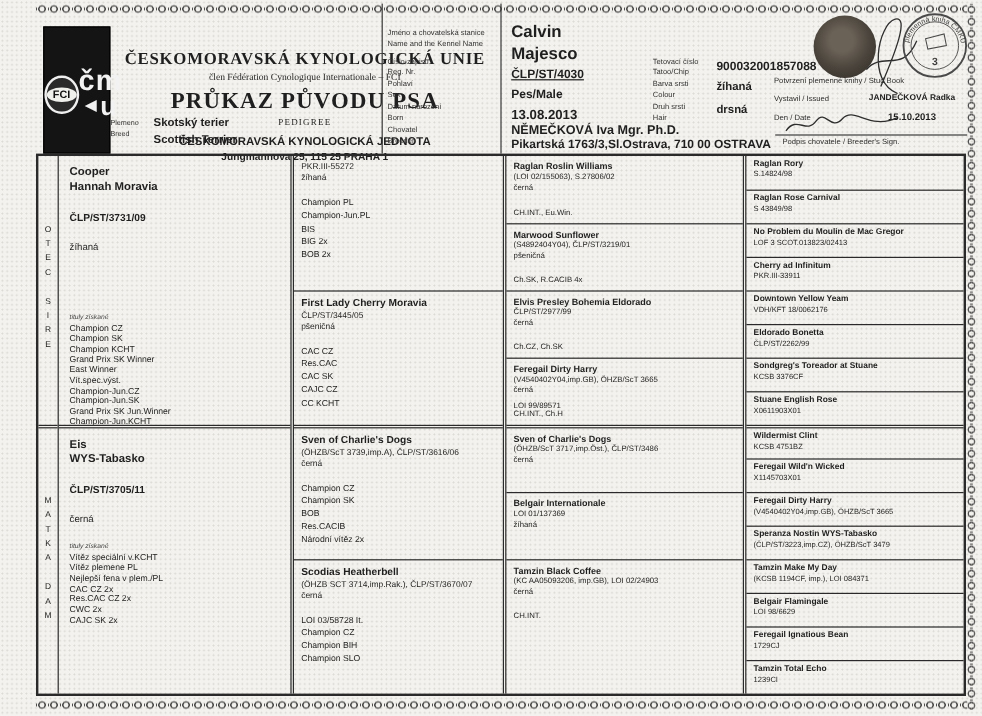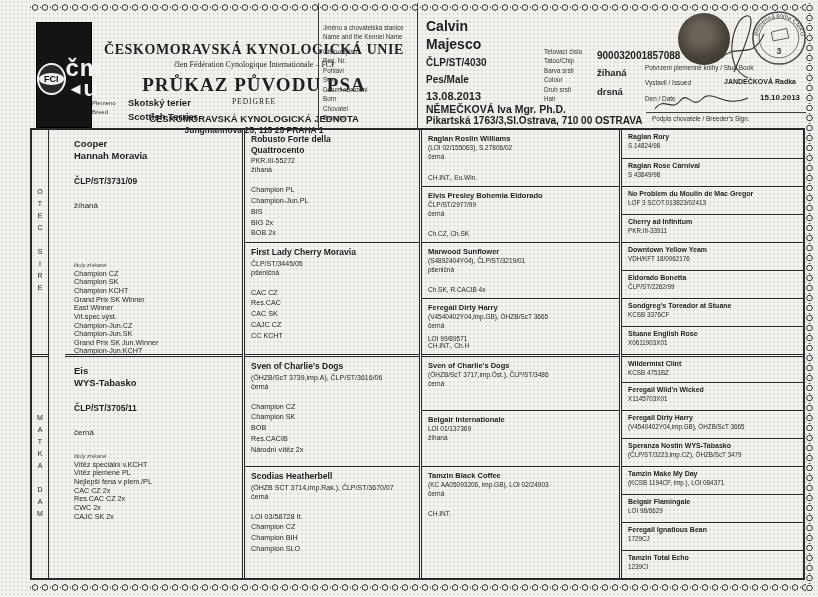--- a/index.html
+++ b/index.html
@@ -60,21 +60,21 @@
   .sign-rule{position:absolute;left:646px;top:112px;width:160px;height:1px;background:#3c3c3c;}
 
   
   .ped{position:absolute;left:30px;top:128px;width:775px;height:452px;border:2px solid #2a2a2a;
        display:flex;box-sizing:border-box;background:transparent;}
   .ped > div{box-sizing:border-box;height:100%;}
   .strip{width:16px;display:grid;grid-template-rows:1fr 1fr;}
   .strip .shalf{display:flex;flex-direction:column;align-items:center;justify-content:center;gap:12px;}
   .strip .shalf:nth-of-type(2){border-top:3px double #2a2a2a;}
   .vword{writing-mode:vertical-lr;text-orientation:upright;font-size:7px;letter-spacing:5px;color:#222;}
-  .c1{width:194px;border-left:1px solid #2a2a2a;display:grid;grid-template-rows:1fr 1fr;padding-left:16px;}
+  .c1{width:194px;border-left:1px solid #2a2a2a;display:grid;grid-template-rows:1fr 1fr;}
   .c2{width:177px;border-left:3px double #2a2a2a;display:grid;grid-template-rows:repeat(4,1fr);}
   .c3{width:200px;border-left:3px double #2a2a2a;display:grid;grid-template-rows:repeat(8,1fr);}
   .c4{flex:1;border-left:3px double #2a2a2a;display:grid;grid-template-rows:repeat(16,1fr);}
   .c1 > div:nth-of-type(2){border-top:3px double #2a2a2a;}
   .c2 > div:nth-of-type(n+2){border-top:1px solid #2a2a2a;}
   .c2 > div:nth-of-type(3){border-top:3px double #2a2a2a;}
   .c3 > div:nth-of-type(n+2){border-top:1px solid #2a2a2a;}
   .c3 > div:nth-of-type(5){border-top:3px double #2a2a2a;}
   .c4 > div:nth-of-type(n+2){border-top:1px solid #2a2a2a;}
   .c4 > div:nth-of-type(9){border-top:3px double #2a2a2a;}
@@ -165,21 +165,21 @@
     <div>Datum narození</div>
       <div>Born</div>
   </div>
   <div class="lblpair" style="left:323px;top:105px;">
     <div>Chovatel</div>
       <div>Breeder</div>
   </div>
 
   <div class="val dogname" style="left:426px;top:18px;">Calvin</div>
   <div class="val dogname" style="left:426px;top:36px;">Majesco</div>
-  <div class="val small-val" style="left:426px;top:57px;">ČLP/ST/4030</div>
+  <div class="val small-val" style="left:426px;top:57px;text-decoration:underline;">ČLP/ST/4030</div>
   <div class="val small-val" style="left:426px;top:74px;">Pes/Male</div>
   <div class="val" style="left:426px;top:90px;font-size:11px;">13.08.2013</div>
   <div class="val" style="left:426px;top:103px;font-size:10.5px;">NĚMEČKOVÁ Iva Mgr. Ph.D.</div>
   <div class="val" style="left:426px;top:115px;font-size:10px;font-weight:600;">Pikartská 1763/3,Sl.Ostrava, 710 00 OSTRAVA</div>
 
   <div class="lblpair" style="left:544px;top:48px;">
     <div>Tetovací číslo</div>
       <div>Tatoo/Chip</div>
   </div>
   <div class="lblpair" style="left:544px;top:67px;">
@@ -208,21 +208,21 @@
       <textPath href="#arcTop" startOffset="6%">plemenná kniha ČMKU</textPath>
     </text>
     <path d="M22,24 L38,20 L40,30 L24,33 Z" fill="none" stroke="#4a4a4a" stroke-width="0.9"></path>
     <text x="30" y="47" text-anchor="middle" font-size="9" font-weight="bold" fill="#3d3d3d">3</text>
   </svg>
 
   <div class="issue-lbl" style="left:645px;top:64px;">Potvrzení plemenné knihy / Stud Book</div>
   <div class="issue-lbl" style="left:645px;top:79px;">Vystavil / Issued</div>
   <div class="issue-val" style="left:724px;top:78px;">JANDEČKOVÁ Radka</div>
   <div class="issue-lbl" style="left:645px;top:95px;">Den / Date</div>
-  <div class="issue-val" style="left:740px;top:93px;font-size:8px;margin-left:20px;">15.10.2013</div>
+  <div class="issue-val" style="left:740px;top:93px;font-size:8px;">15.10.2013</div>
 
   <svg class="sig" style="left:652px;top:94px;" width="100" height="20" viewBox="0 0 100 20">
     <path d="M3,15 C12,2 20,18 28,7 S40,16 50,5 S72,15 96,4" fill="none" stroke="#2e2e2e" stroke-width="1.1"></path>
   </svg>
   <div class="sign-rule"></div>
   <div class="issue-lbl" style="left:652px;top:115px;">Podpis chovatele / Breeder's Sign.</div>
 
   <div class="ped">
 
     <div class="strip">
@@ -266,21 +266,20 @@
 CAC CZ 2x
 Res.CAC CZ 2x
 CWC 2x
 CAJC SK 2x</div>
       </div>
     </div>
 
     <div class="c2">
 
         <div class="cell gp">
-          <div class="nm">Robusto Forte della Quattrocento</div>
           <div class="rg">PKR.III-55272</div>
           <div class="cl">žíhaná</div>
           <div class="tt">Champion PL
 Champion-Jun.PL
 BIS
 BIG 2x
 BOB 2x</div>
         </div>
 
         <div class="cell gp">
@@ -323,40 +322,40 @@
           <div class="rg">(LOI 02/155063), S.27806/02</div>
           <div class="cl">černá</div>
           <div class="bt">
             <div class="ex"></div>
             <div class="tt">CH.INT., Eu.Win.</div>
           </div>
         </div>
 
 
         <div class="cell g3">
-          <div class="nm">Elvis Presley Bohemia Eldorado</div>
-          <div class="rg">ČLP/ST/2977/99</div>
-          <div class="cl">černá</div>
-          <div class="bt">
-            <div class="ex"></div>
-            <div class="tt">Ch.CZ, Ch.SK</div>
-          </div>
-        </div>
-
-        <div class="cell g3">
           <div class="nm">Marwood Sunflower</div>
           <div class="rg">(S4892404Y04), ČLP/ST/3219/01</div>
           <div class="cl">pšeničná</div>
           <div class="bt">
             <div class="ex"></div>
             <div class="tt">Ch.SK, R.CACIB 4x</div>
           </div>
         </div>
 
         <div class="cell g3">
+          <div class="nm">Elvis Presley Bohemia Eldorado</div>
+          <div class="rg">ČLP/ST/2977/99</div>
+          <div class="cl">černá</div>
+          <div class="bt">
+            <div class="ex"></div>
+            <div class="tt">Ch.CZ, Ch.SK</div>
+          </div>
+        </div>
+
+        <div class="cell g3">
           <div class="nm">Feregail Dirty Harry</div>
           <div class="rg">(V4540402Y04,imp.GB), ÖHZB/ScT 3665</div>
           <div class="cl">černá</div>
           <div class="bt">
             <div class="ex">LOI 99/89571</div>
             <div class="tt">CH.INT., Ch.H</div>
           </div>
         </div>
 
         <div class="cell g3">

